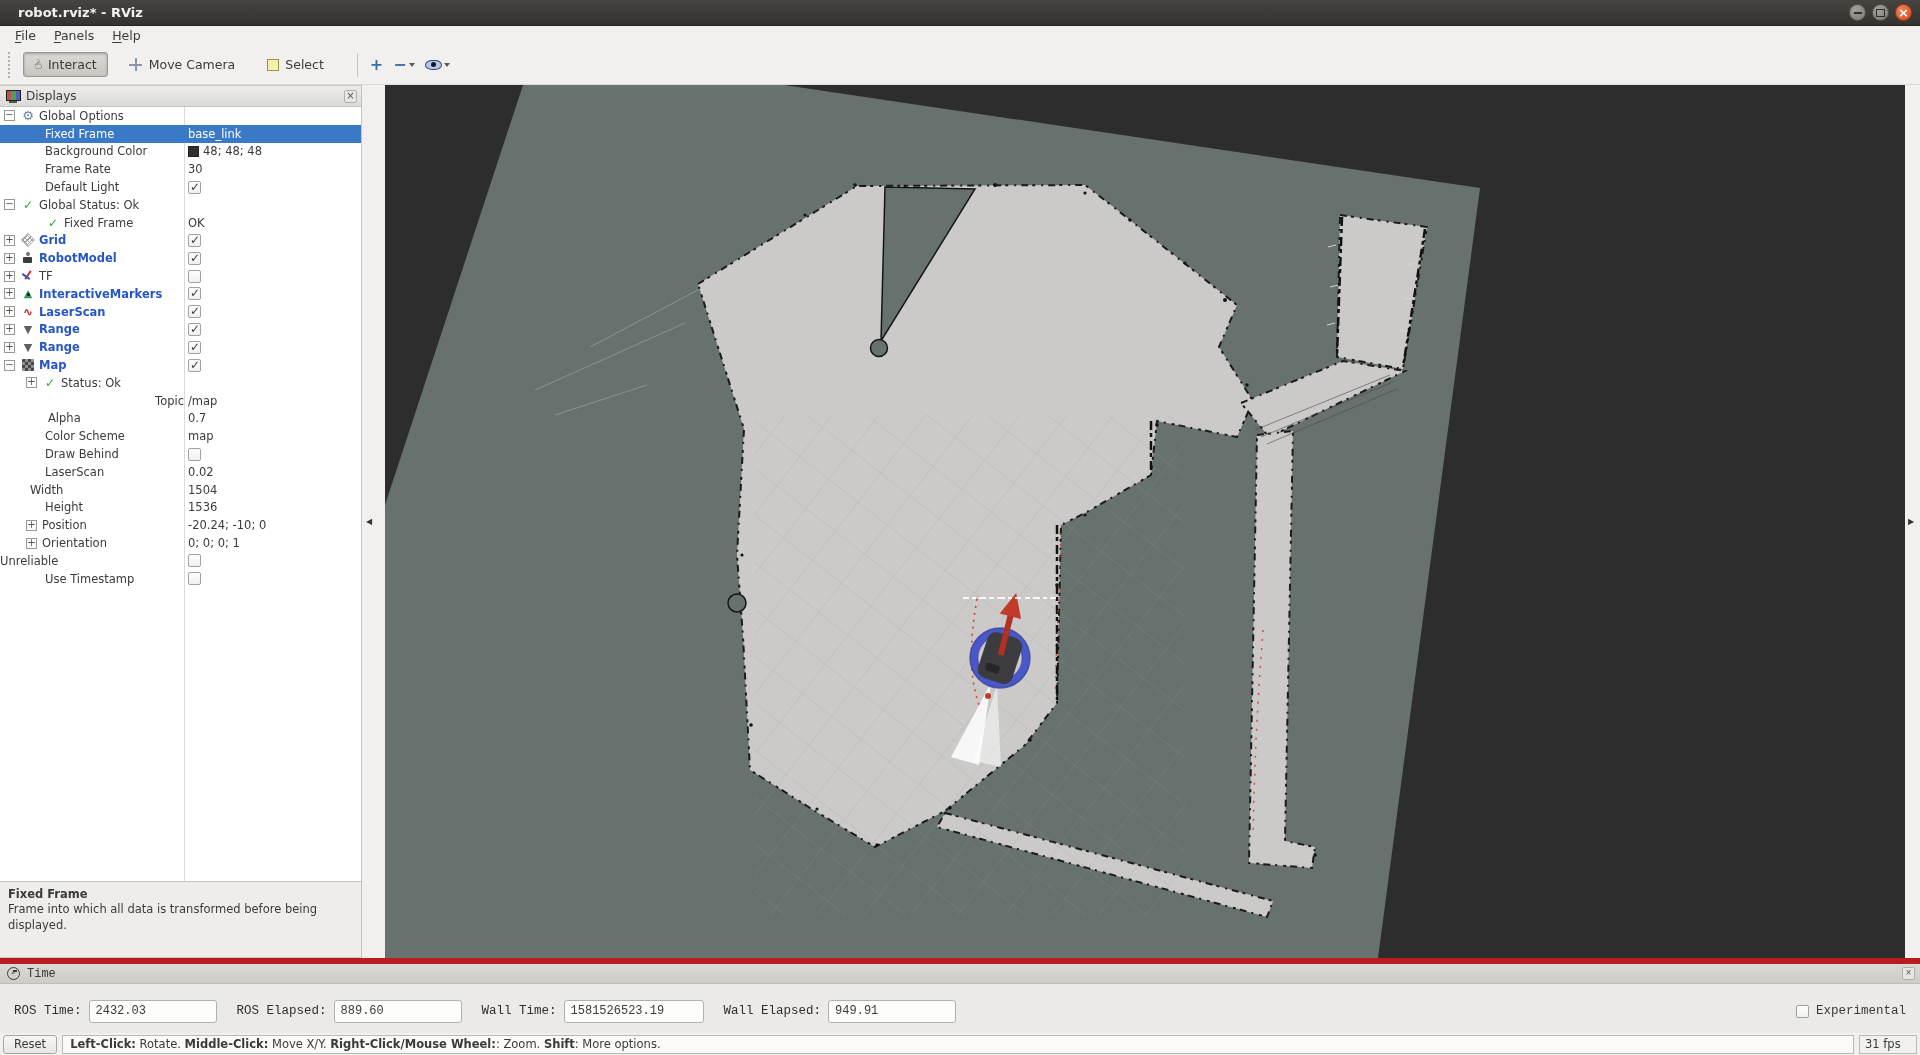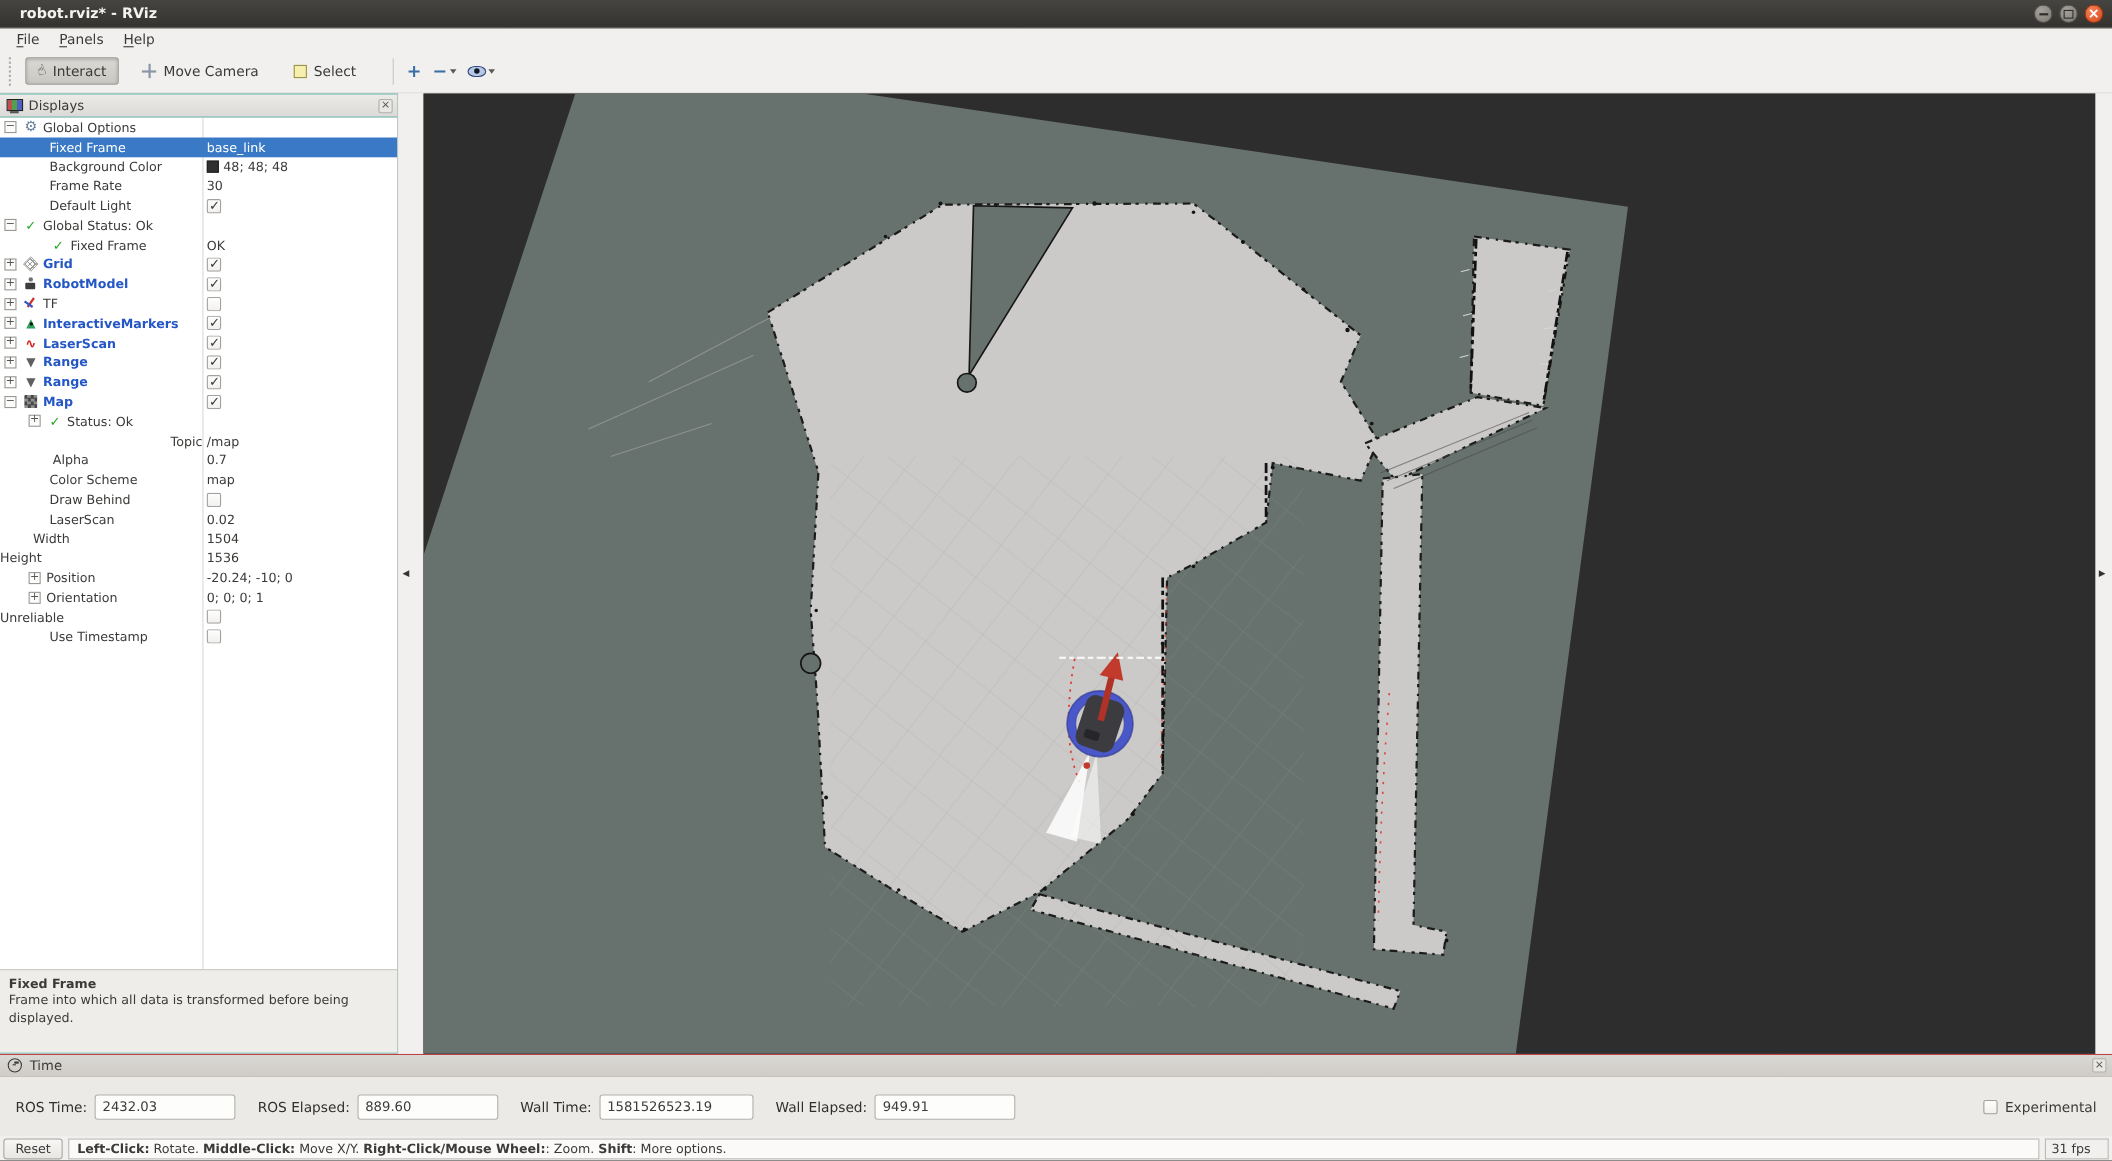--- a/index.html
+++ b/index.html
@@ -41,21 +41,21 @@
   .xwrap{display:flex;align-items:center;margin-right:10px;gap:2px;}
   .bglyph{color:#3b6ea5;font-weight:bold;font-size:16px;line-height:1;}
   .chev{width:0;height:0;border:3.5px solid transparent;border-top:4.5px solid #5a5a56;margin-top:4px;}
   .eye-icon{width:17px;height:12px;position:relative;display:inline-block;}
   .eye-icon::before{content:"";position:absolute;left:0;right:0;top:1px;bottom:1px;
       border:1.5px solid #2c4a80;border-radius:50% / 60%;background:#b9c8e2;}
   .eye-icon::after{content:"";position:absolute;left:6px;top:3.5px;width:5px;height:5px;background:#101828;border-radius:50%;}
 
   
   .mainrow{display:flex;height:873px;}
-  .panel{width:362px;background:#14b8a6;display:flex;flex-direction:column;border:1px solid #c6c4c0;border-left:none;}
+  .panel{width:362px;background:#fef9c3;display:flex;flex-direction:column;border:1px solid #c6c4c0;border-left:none;}
   .phead{height:21px;flex:none;display:flex;align-items:center;gap:5px;padding:0 4px 0 5px;
      background:linear-gradient(#ecebe8,#dcdad6);border-bottom:1px solid #c4c2be;font-size:12px;}
   .pclose{margin-left:auto;width:13px;height:13px;border:1px solid #b2b0ac;background:#e9e7e3;border-radius:2px;
      display:flex;align-items:center;justify-content:center;font-size:10px;color:#555;line-height:1;}
   .monitor-icon{width:16px;height:15px;position:relative;flex:none;}
   .monitor-icon::before{content:"";position:absolute;left:1px;top:1px;width:13px;height:9px;border:1px solid #222;
      background:linear-gradient(90deg,#c05050 0 33%,#50a050 33% 66%,#5060c0 66% 100%);}
   .monitor-icon::after{content:"";position:absolute;left:4px;top:12px;width:8px;height:2px;background:#555;}
   .tree{flex:1;position:relative;overflow:hidden;background:#fff;}
   .colsep{position:absolute;left:184px;top:0;bottom:0;width:1px;background:#dcdad6;}
@@ -95,21 +95,21 @@
   .pbtn:disabled{color:#a9a7a3;border-color:#c9c7c3;background:#f0efec;}
 
   .splitter{width:23px;background:#f1f0ee;position:relative;}
   .arrowL{position:absolute;top:432px;left:4px;font-size:8px;color:#333;}
   .rstrip{width:15px;background:#f1f0ee;position:relative;}
   .arrowR{position:absolute;top:432px;left:3px;font-size:8px;color:#333;}
   .viewport{width:1520px;height:873px;position:relative;background:#2e2d2d;}
   .viewport svg{position:absolute;left:0;top:0;}
 
   
-  .timepanel{height:75px;border-top:1px solid #b91c1c;background:#eceae7;}
+  .timepanel{height:75px;border-top:6px solid #b91c1c;background:#eceae7;font-family:Liberation Mono, monospace;}
   .thead{height:20px;display:flex;align-items:center;gap:6px;padding:0 5px 0 6px;
      background:linear-gradient(#dbd9d5,#cfccc8);border-bottom:1px solid #c0beba;font-size:12px;}
   .clock-icon{width:15px;height:15px;position:relative;flex:none;}
   .clock-icon::before{content:"";position:absolute;inset:1px;border:1.5px solid #3a3a38;border-radius:50%;}
   .clock-icon::after{content:"";position:absolute;left:7px;top:4px;width:4px;height:2px;background:#3a3a38;
       box-shadow:-2px 2px 0 -0.5px #3a3a38;}
   .tbody{height:54px;display:flex;align-items:center;padding:0 14px;font-size:12.5px;}
   .tfl{margin-right:7px;color:#2f2f2d;}
   .tfield{height:23px;background:#fdfdfc;border:1px solid #b3b1ad;border-radius:3px;
      padding:0 6px;line-height:21px;font-size:12px;margin-right:20px;}
@@ -373,21 +373,21 @@
           </div>
           <div class="trow">
             <div class="cell-name" style="padding-left: 30px;">
               <span class="lbl">Width</span>
             </div>
             <div class="cell-val">
               <span class="val">1504</span>
             </div>
           </div>
           <div class="trow">
-            <div class="cell-name" style="">
+            <div class="cell-name" style="padding-left: 45px;">
               <span class="lbl">Height</span>
             </div>
             <div class="cell-val">
               <span class="val">1536</span>
             </div>
           </div>
           <div class="trow">
             <div class="cell-name" style="padding-left: 26px;">
               <span class="exp">+</span>
               <span class="lbl">Position</span>

